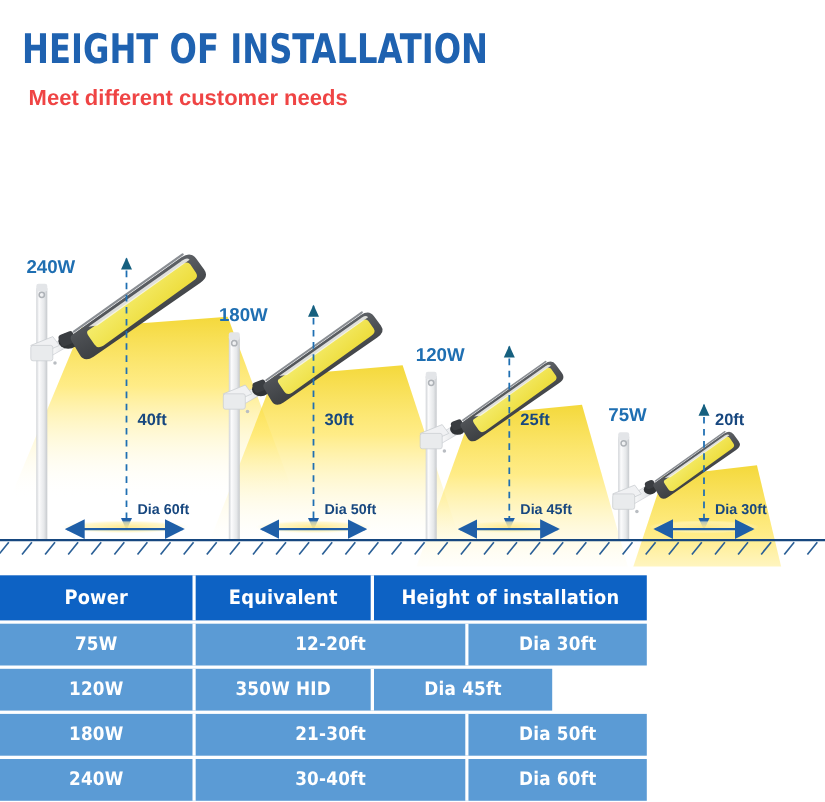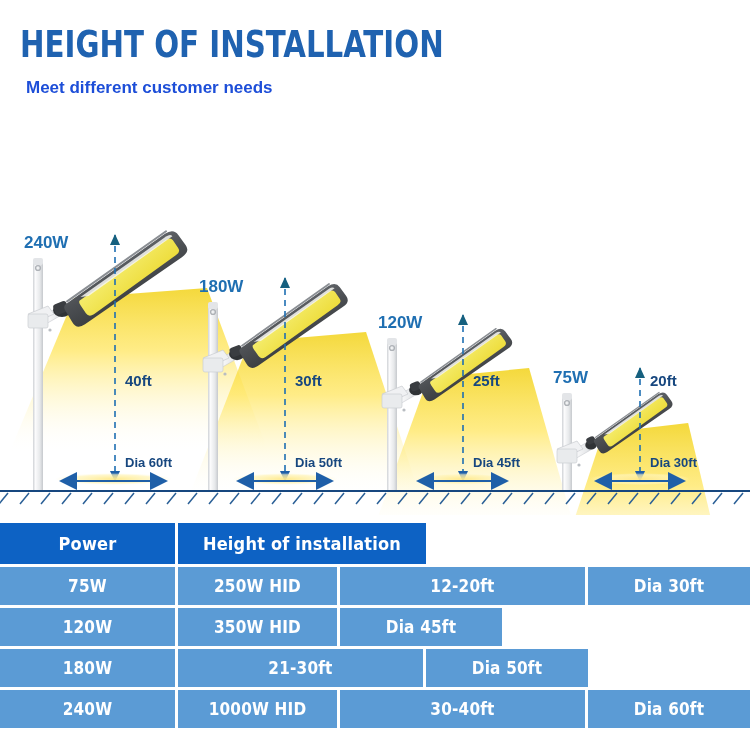--- a/index.html
+++ b/index.html
@@ -16,21 +16,21 @@
   .title{
     position:absolute;left:20px;top:25px;
     font-family:"DejaVu Sans Condensed","Liberation Sans Narrow","Liberation Sans",sans-serif;
     font-weight:bold;font-size:37px;letter-spacing:0px;
     color:#1f62b0;line-height:40px;
     transform:scaleX(0.88);transform-origin:left center;
     white-space:nowrap;
   }
   .subtitle{
     position:absolute;left:26px;top:78px;
-    font-size:17px;font-weight:600;color:#1d4ed8;
+    font-size:20px;font-weight:600;color:#ef4444;
     white-space:nowrap;
   }
 
   
   .scene{position:absolute;left:0;top:110px;width:750px;height:405px;}
   .scene svg{display:block;}
 
   
   .tbl{position:absolute;left:0;top:523px;width:618px;height:210px;}
   .trow{display:flex;width:750px;}
@@ -241,27 +241,27 @@
         <line x1="680" y1="383" x2="671" y2="394" stroke="#2a5f96" stroke-width="1.5"></line>
         <line x1="701" y1="383" x2="692" y2="394" stroke="#2a5f96" stroke-width="1.5"></line>
         <line x1="722" y1="383" x2="713" y2="394" stroke="#2a5f96" stroke-width="1.5"></line>
         <line x1="743" y1="383" x2="734" y2="394" stroke="#2a5f96" stroke-width="1.5"></line>
       </svg>
   </div>
 
   <div class="tbl">
     <div class="trow thead">
       <div class="tcell c0">Power</div>
+      <div class="tcell c1">Equivalent</div>
       <div class="tcell c2">Height of installation</div>
     </div>
     <div class="rowgap"></div>
 
     <div class="trow tbody">
       <div class="tcell c0">75W</div>
-      <div class="tcell c1">250W HID</div>
       <div class="tcell c2">12-20ft</div>
       <div class="tcell c3">Dia 30ft</div>
     </div>
     <div class="rowgap"></div>
 
     <div class="trow tbody">
       <div class="tcell c0">120W</div>
       <div class="tcell c1">350W HID</div>
       <div class="tcell c3">Dia 45ft</div>
     </div>
@@ -269,19 +269,18 @@
 
     <div class="trow tbody">
       <div class="tcell c0">180W</div>
       <div class="tcell c2">21-30ft</div>
       <div class="tcell c3">Dia 50ft</div>
     </div>
     <div class="rowgap"></div>
 
     <div class="trow tbody">
       <div class="tcell c0">240W</div>
-      <div class="tcell c1">1000W HID</div>
       <div class="tcell c2">30-40ft</div>
       <div class="tcell c3">Dia 60ft</div>
     </div>
   </div>
 
 </div>
 
 </body></html>

